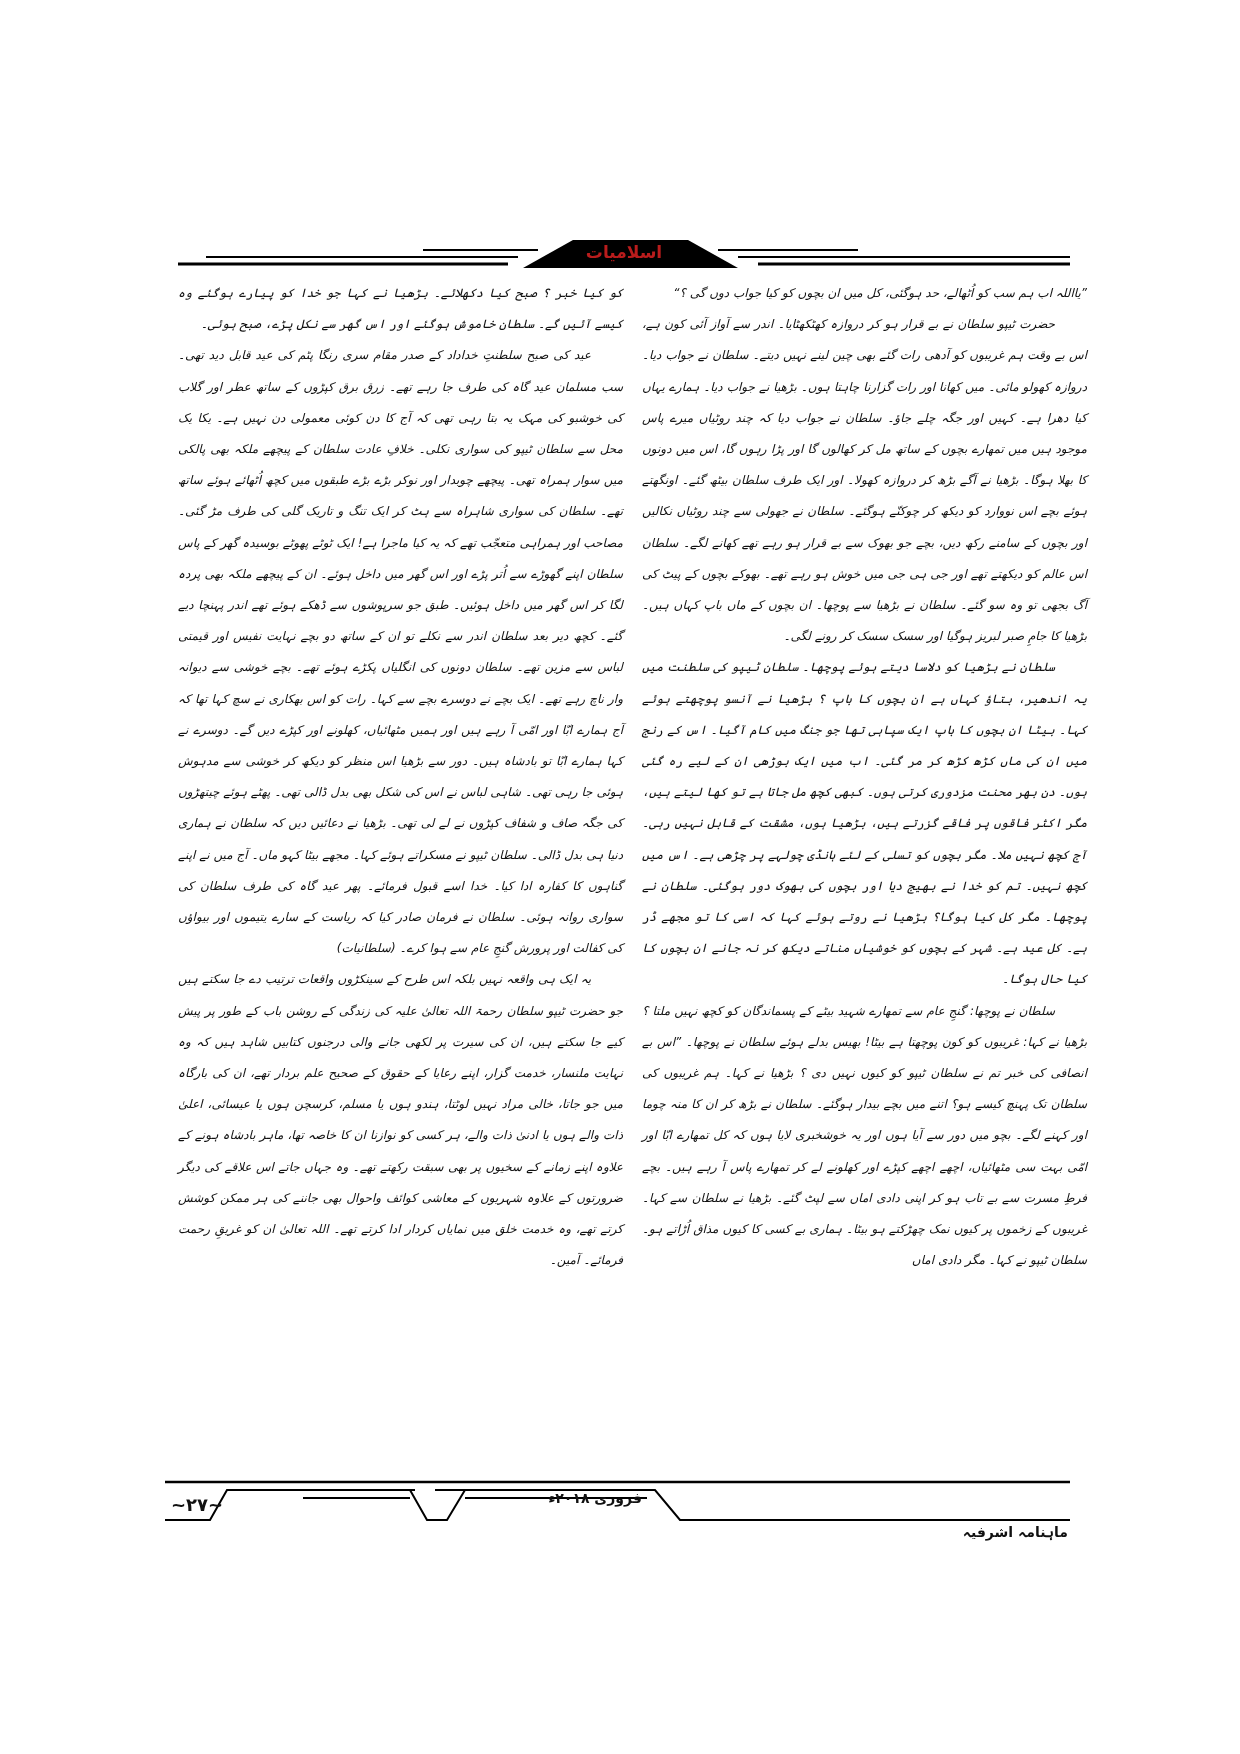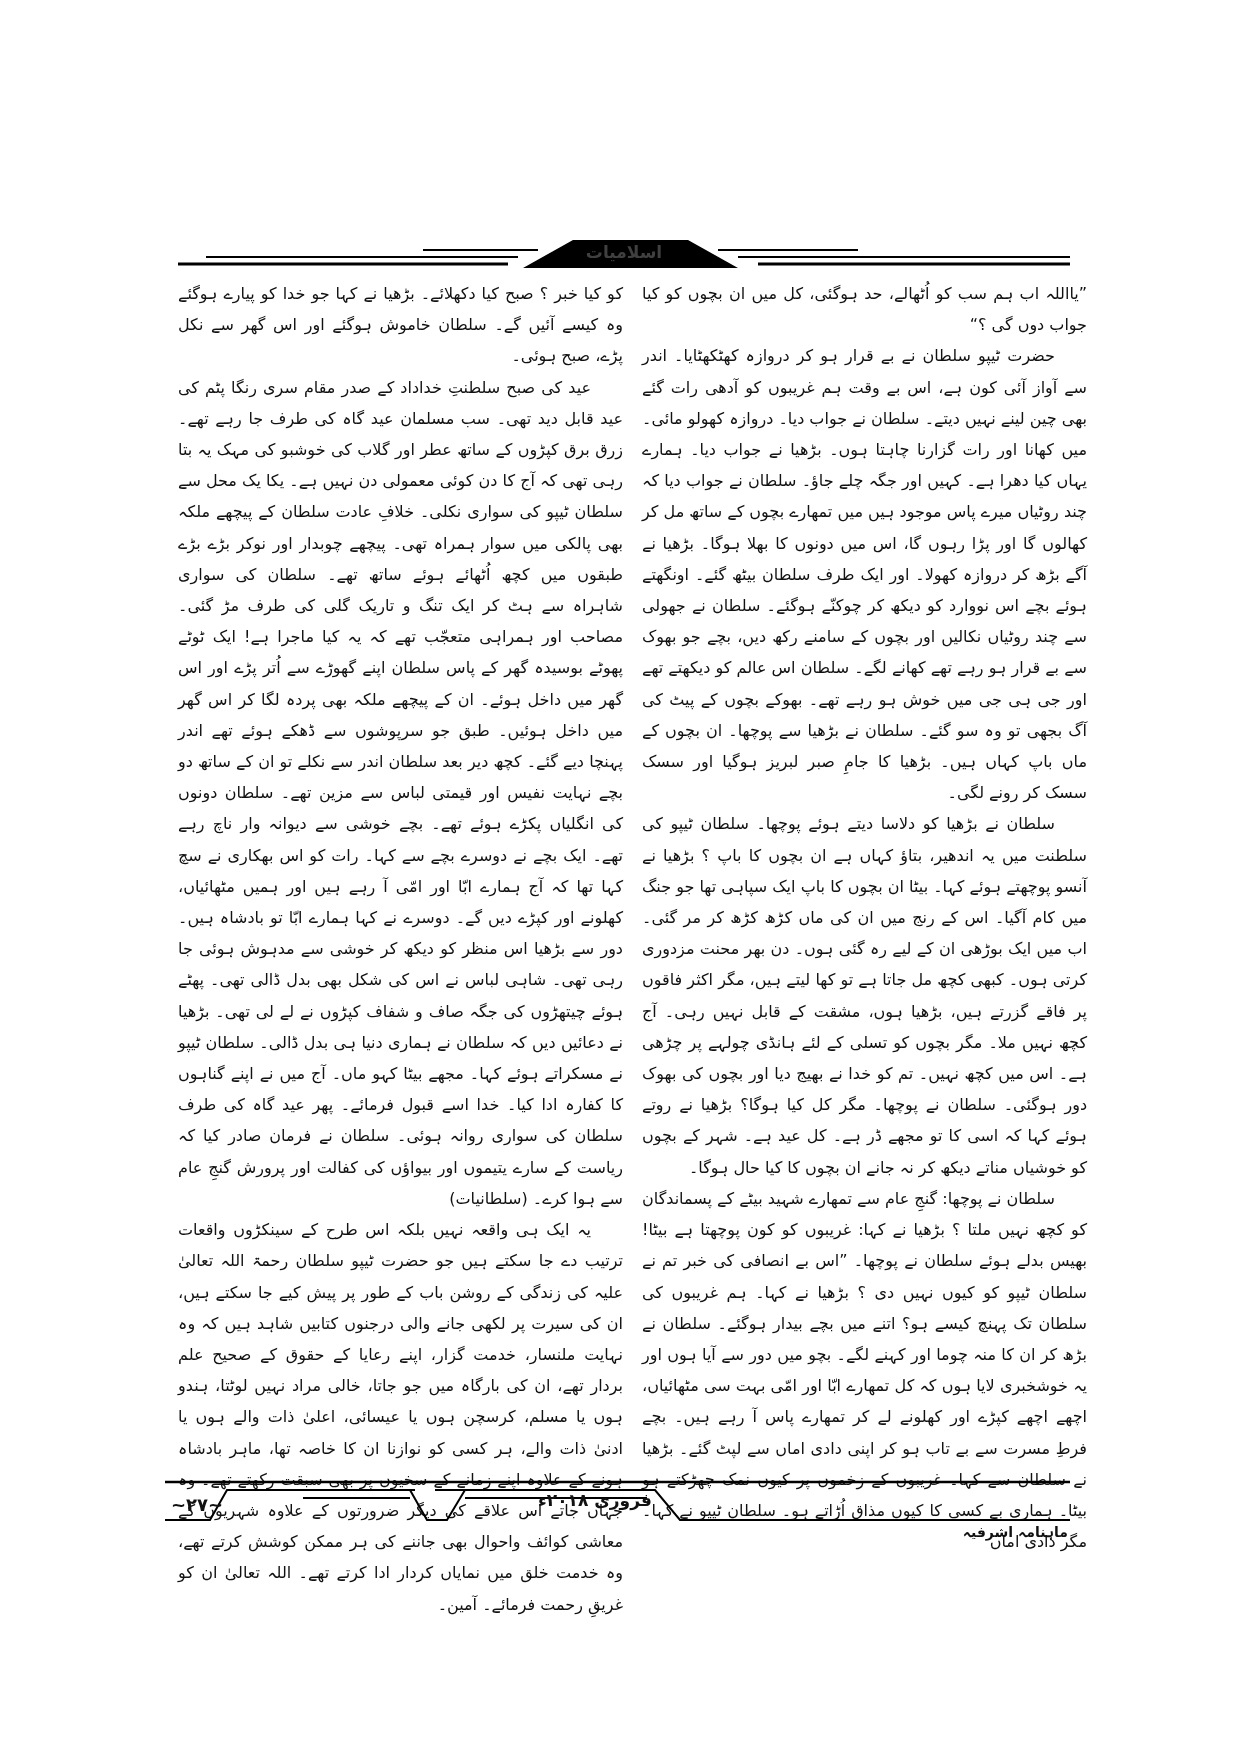--- a/index.html
+++ b/index.html
@@ -4,39 +4,39 @@
 <style>
   html, body { margin: 0; padding: 0; background: #ffffff; }
   body { width: 1240px; height: 1754px; position: relative; overflow: hidden;
          font-family: "DejaVu Sans", sans-serif; color: #111; }
   .page { position: absolute; left: 0; top: 0; width: 1240px; height: 1754px; }
 
   
   .hdr { position: absolute; left: 178px; top: 238px; width: 892px; height: 36px; }
   .hdr svg { position: absolute; left: 0; top: 0; }
   .hdr-title { position: absolute; left: 0; width: 892px; top: 4px; text-align: center;
-               color: #404040; font-size: 17px; font-weight: bold; direction: rtl;
+               color: #b91c1c; font-size: 17px; font-weight: bold; direction: rtl;
                font-family: "DejaVu Sans", sans-serif; }
 
   
   .col { position: absolute; top: 278px; width: 445px; direction: rtl; text-align: justify;
-         font-family: "DejaVu Sans", sans-serif; font-size: 16px; line-height: 31.2px; }
+         font-family: "DejaVu Sans", sans-serif; font-size: 12px; line-height: 31.2px; font-style: italic; }
   .col-right { left: 630px; margin-left: 12px; }
   .col-left { left: 178px; }
   .col p { margin: 0; }
   .col p.indent { text-indent: 32px; }
   .col p.quote { }
 
   
   .ftr { position: absolute; left: 165px; top: 1478px; width: 905px; height: 46px; }
   .ftr svg { position: absolute; left: 0; top: 0; }
   .ftr-mag { position: absolute; right: 2px; top: 18px; font-size: 14px; font-weight: bold;
              direction: rtl; margin-top: 28px; }
   .ftr-date { position: absolute; left: 350px; width: 160px; text-align: center; top: 12px;
-              font-size: 17px; font-weight: bold; direction: rtl; }
+              font-size: 14px; font-weight: bold; direction: rtl; }
   .ftr-page { position: absolute; left: 6px; top: 16px; font-size: 18px; font-weight: bold; direction: rtl; }
 </style>
 </head>
 <body>
 
 <div class="page">
 
   <div class="hdr">
     <svg width="892" height="36">
 

